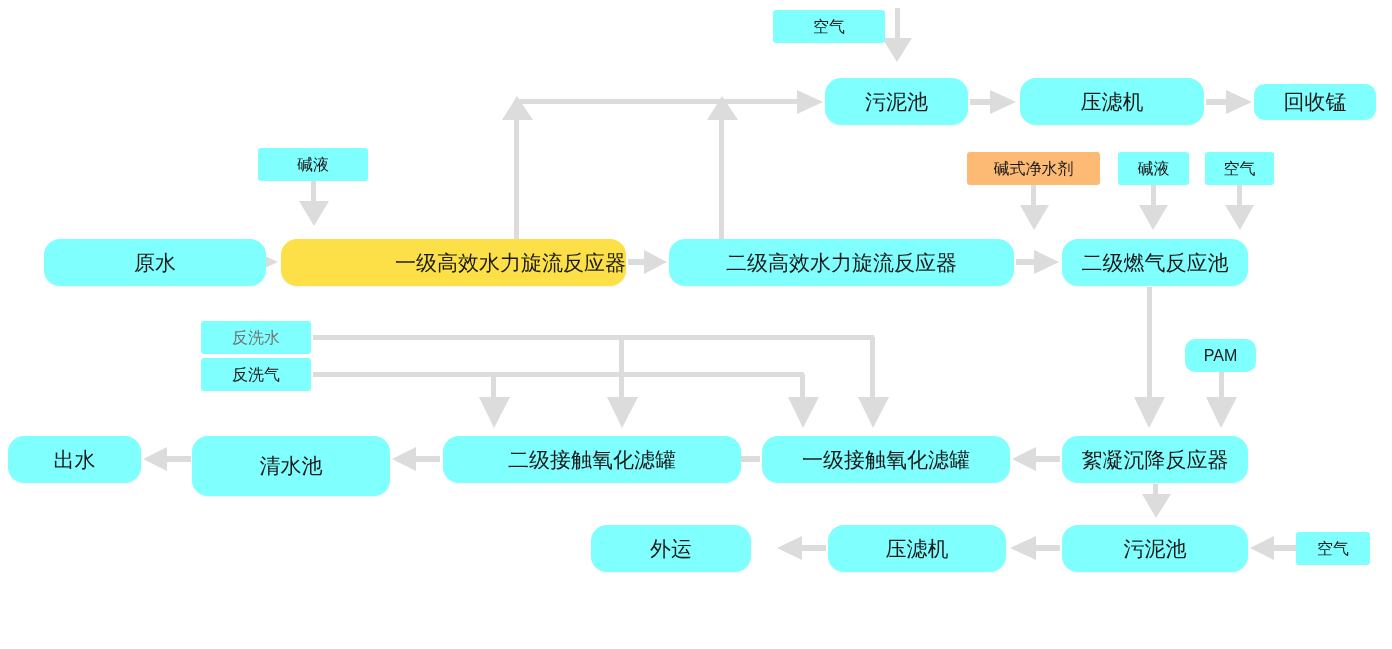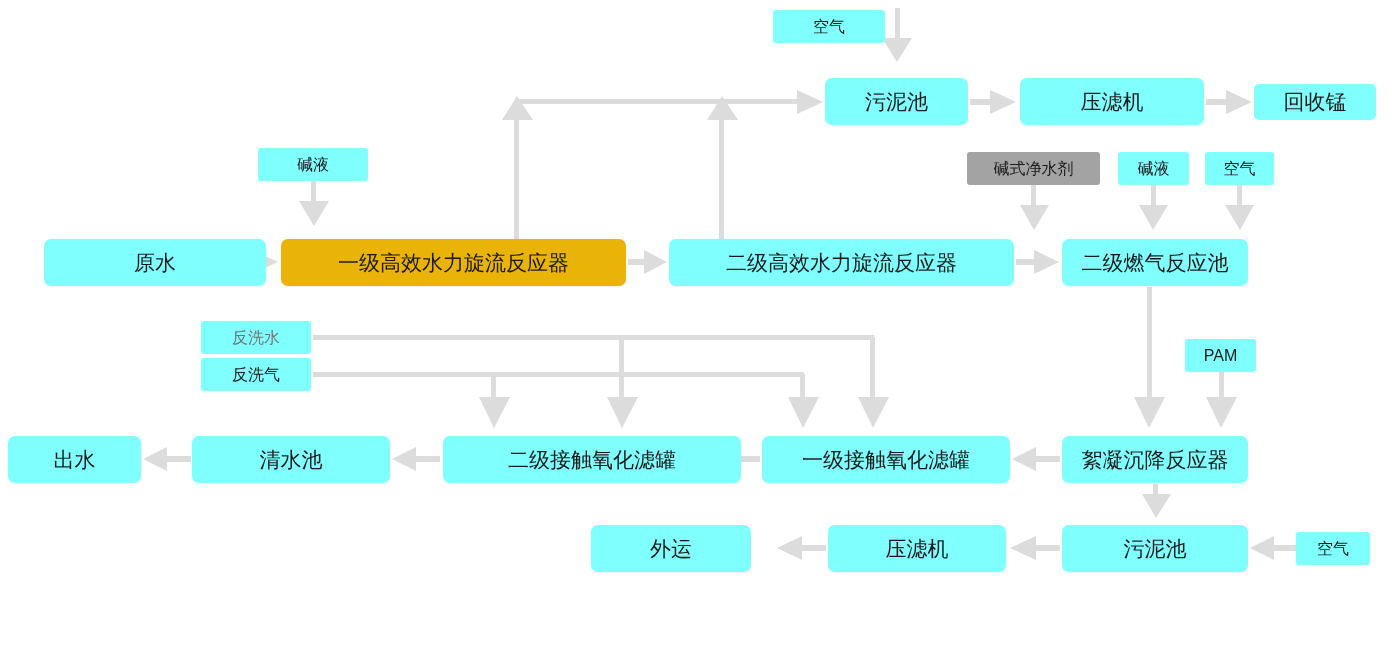--- a/index.html
+++ b/index.html
@@ -33,30 +33,30 @@
     align-items: center;
     justify-content: center;
     background: #80ffff;
     color: #1a1a1a;
     text-align: center;
     line-height: 1.1;
     white-space: nowrap;
     z-index: 2;
   }
   .node.proc {
-    border-radius: 7px;
+    border-radius: 16px;
     font-size: 21px;
     box-shadow: 0 1px 2px rgba(0,0,0,0.06);
   }
   .node.tag {
     border-radius: 3px;
     font-size: 16px;
   }
   .node.tag-lg {
-    border-radius: 5px;
+    border-radius: 11px;
     font-size: 21px;
   }
 </style>
 </head>
 <body>
 
 <div id="canvas">
 
   <svg id="connectors" viewBox="0 0 1392 649" xmlns="http://www.w3.org/2000/svg">
     <defs>
@@ -162,54 +162,54 @@
       </div>
       <div class="node proc" style="left: 1020px; top: 78px; width: 184px; height: 47px; background: rgb(128, 255, 255); color: rgb(26, 26, 26);">
         <span>压滤机</span>
       </div>
       <div class="node tag-lg" style="left: 1254px; top: 84px; width: 122px; height: 36px; background: rgb(128, 255, 255); color: rgb(26, 26, 26);">
         <span>回收锰</span>
       </div>
       <div class="node tag" style="left: 258px; top: 148px; width: 110px; height: 33px; background: rgb(128, 255, 255); color: rgb(26, 26, 26);">
         <span>碱液</span>
       </div>
-      <div class="node tag" style="left: 967px; top: 152px; width: 133px; height: 33px; background: #a3a3a3; color: rgb(26, 26, 26);">
+      <div class="node tag" style="left: 967px; top: 152px; width: 133px; height: 33px; background: #fdba74; color: rgb(26, 26, 26);">
         <span>碱式净水剂</span>
       </div>
       <div class="node tag" style="left: 1118px; top: 152px; width: 71px; height: 33px; background: rgb(128, 255, 255); color: rgb(26, 26, 26);">
         <span>碱液</span>
       </div>
       <div class="node tag" style="left: 1205px; top: 152px; width: 69px; height: 33px; background: rgb(128, 255, 255); color: rgb(26, 26, 26);">
         <span>空气</span>
       </div>
       <div class="node proc" style="left: 44px; top: 239px; width: 222px; height: 47px; background: rgb(128, 255, 255); color: rgb(26, 26, 26);">
         <span>原水</span>
       </div>
-      <div class="node proc" style="left: 281px; top: 239px; width: 345px; height: 47px; background: #eab308; color: rgb(26, 26, 26);">
+      <div class="node proc" style="left: 281px; top: 239px; width: 345px; height: 47px; background: #fde047; color: rgb(26, 26, 26); justify-content: flex-end;">
         <span>一级高效水力旋流反应器</span>
       </div>
       <div class="node proc" style="left: 669px; top: 239px; width: 345px; height: 47px; background: rgb(128, 255, 255); color: rgb(26, 26, 26);">
         <span>二级高效水力旋流反应器</span>
       </div>
       <div class="node proc" style="left: 1062px; top: 239px; width: 186px; height: 47px; background: rgb(128, 255, 255); color: rgb(26, 26, 26);">
         <span>二级燃气反应池</span>
       </div>
       <div class="node tag" style="left: 201px; top: 321px; width: 110px; height: 33px; background: rgb(128, 255, 255); color: #737373;">
         <span>反洗水</span>
       </div>
       <div class="node tag" style="left: 201px; top: 358px; width: 110px; height: 33px; background: rgb(128, 255, 255); color: rgb(26, 26, 26);">
         <span>反洗气</span>
       </div>
-      <div class="node tag" style="left: 1185px; top: 339px; width: 71px; height: 33px; background: rgb(128, 255, 255); color: rgb(26, 26, 26);">
+      <div class="node tag" style="left: 1185px; top: 339px; width: 71px; height: 33px; background: rgb(128, 255, 255); color: rgb(26, 26, 26); border-radius: 10px;">
         <span>PAM</span>
       </div>
       <div class="node proc" style="left: 8px; top: 436px; width: 133px; height: 47px; background: rgb(128, 255, 255); color: rgb(26, 26, 26);">
         <span>出水</span>
       </div>
-      <div class="node proc" style="left: 192px; top: 436px; width: 198px; height: 47px; background: rgb(128, 255, 255); color: rgb(26, 26, 26);">
+      <div class="node proc" style="left: 192px; top: 436px; width: 198px; height: 60px; background: rgb(128, 255, 255); color: rgb(26, 26, 26);">
         <span>清水池</span>
       </div>
       <div class="node proc" style="left: 443px; top: 436px; width: 298px; height: 47px; background: rgb(128, 255, 255); color: rgb(26, 26, 26);">
         <span>二级接触氧化滤罐</span>
       </div>
       <div class="node proc" style="left: 762px; top: 436px; width: 248px; height: 47px; background: rgb(128, 255, 255); color: rgb(26, 26, 26);">
         <span>一级接触氧化滤罐</span>
       </div>
       <div class="node proc" style="left: 1062px; top: 436px; width: 186px; height: 47px; background: rgb(128, 255, 255); color: rgb(26, 26, 26);">
         <span>絮凝沉降反应器</span>

